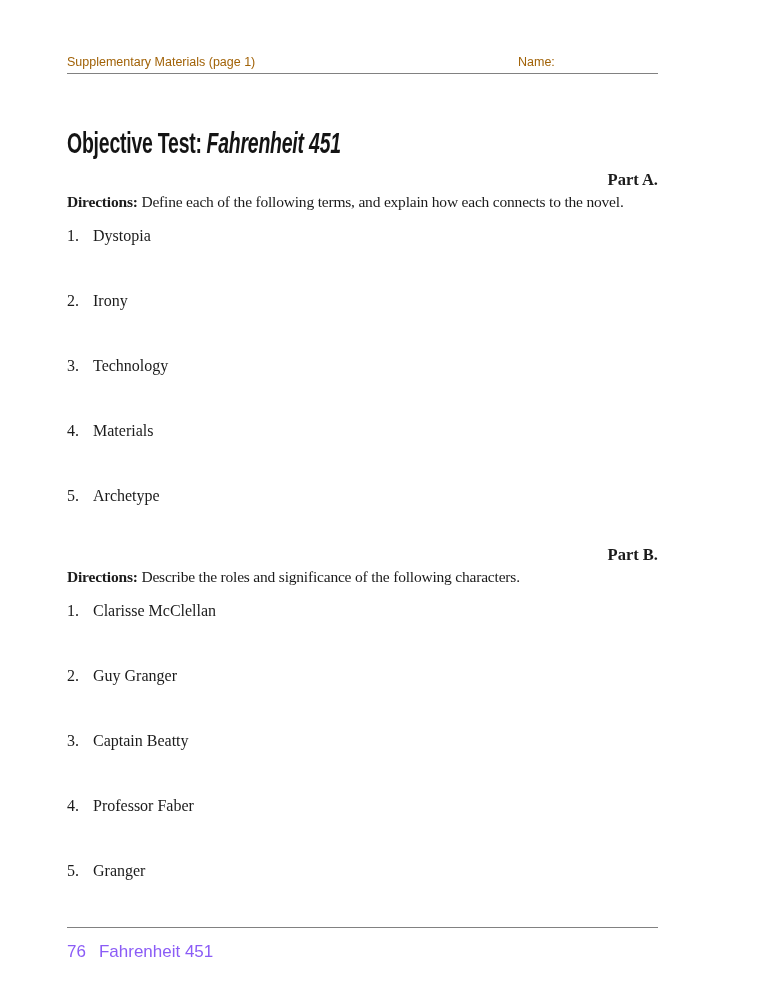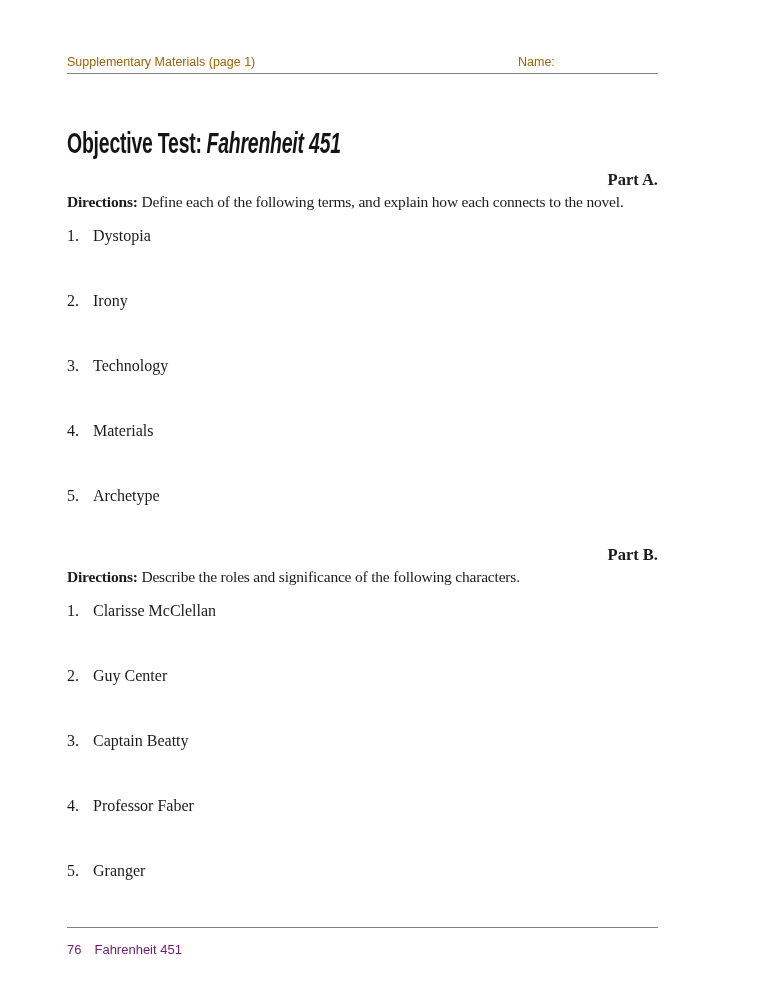--- a/index.html
+++ b/index.html
@@ -75,21 +75,21 @@
     top: 927px;
     left: 67px;
     width: 591px;
     border-top: 1.5px solid #818181;
     padding-top: 14px;
     display: flex;
     justify-content: space-between;
     align-items: baseline;
     font-family: "Liberation Sans", sans-serif;
   }
-  .footer-left { font-size: 13px; color: #701a75; }
+  .footer-left { font-size: 17px; color: #8b5cf6; }
   .footer-left .book { margin-left: 13px; }
   .copyright { font-size: 10.5px; color: #3a3a3a; }
 </style>
 </head>
 <body>
 
 <div class="page">
   <div class="content">
 
     <div class="header">
@@ -143,21 +143,21 @@
       </p>
       <ol class="term-list">
 
           <li class="list-item">
             <span class="num">1.</span>
             <span class="term">Clarisse McClellan</span>
           </li>
 
           <li class="list-item">
             <span class="num">2.</span>
-            <span class="term">Guy Center</span>
+            <span class="term">Guy Granger</span>
           </li>
 
           <li class="list-item">
             <span class="num">3.</span>
             <span class="term">Captain Beatty</span>
           </li>
 
           <li class="list-item">
             <span class="num">4.</span>
             <span class="term">Professor Faber</span>

